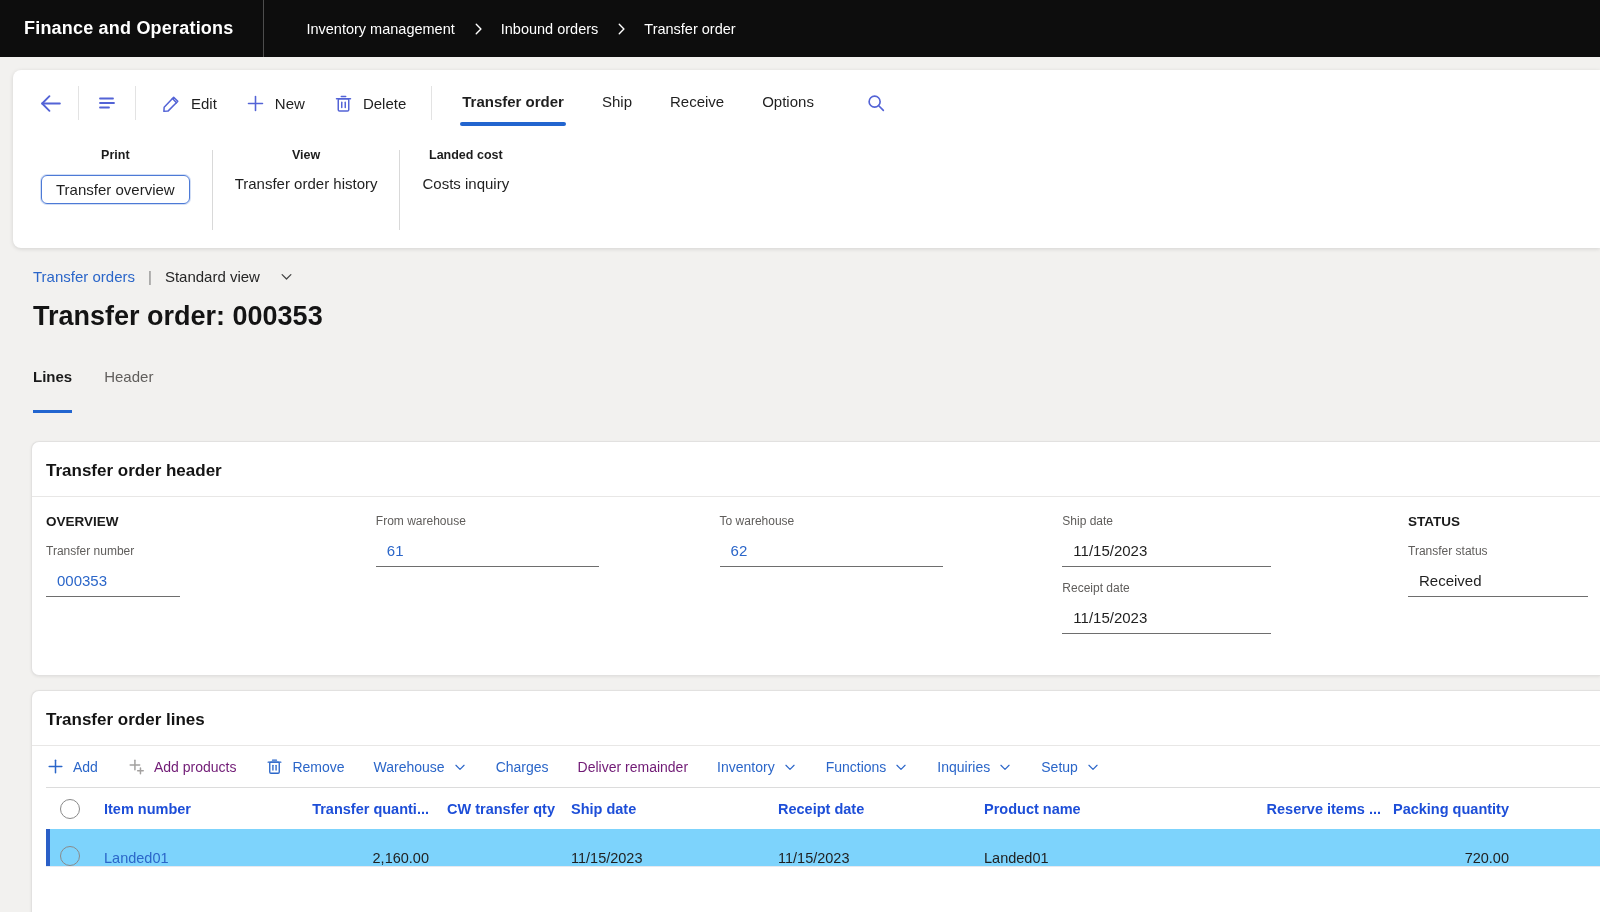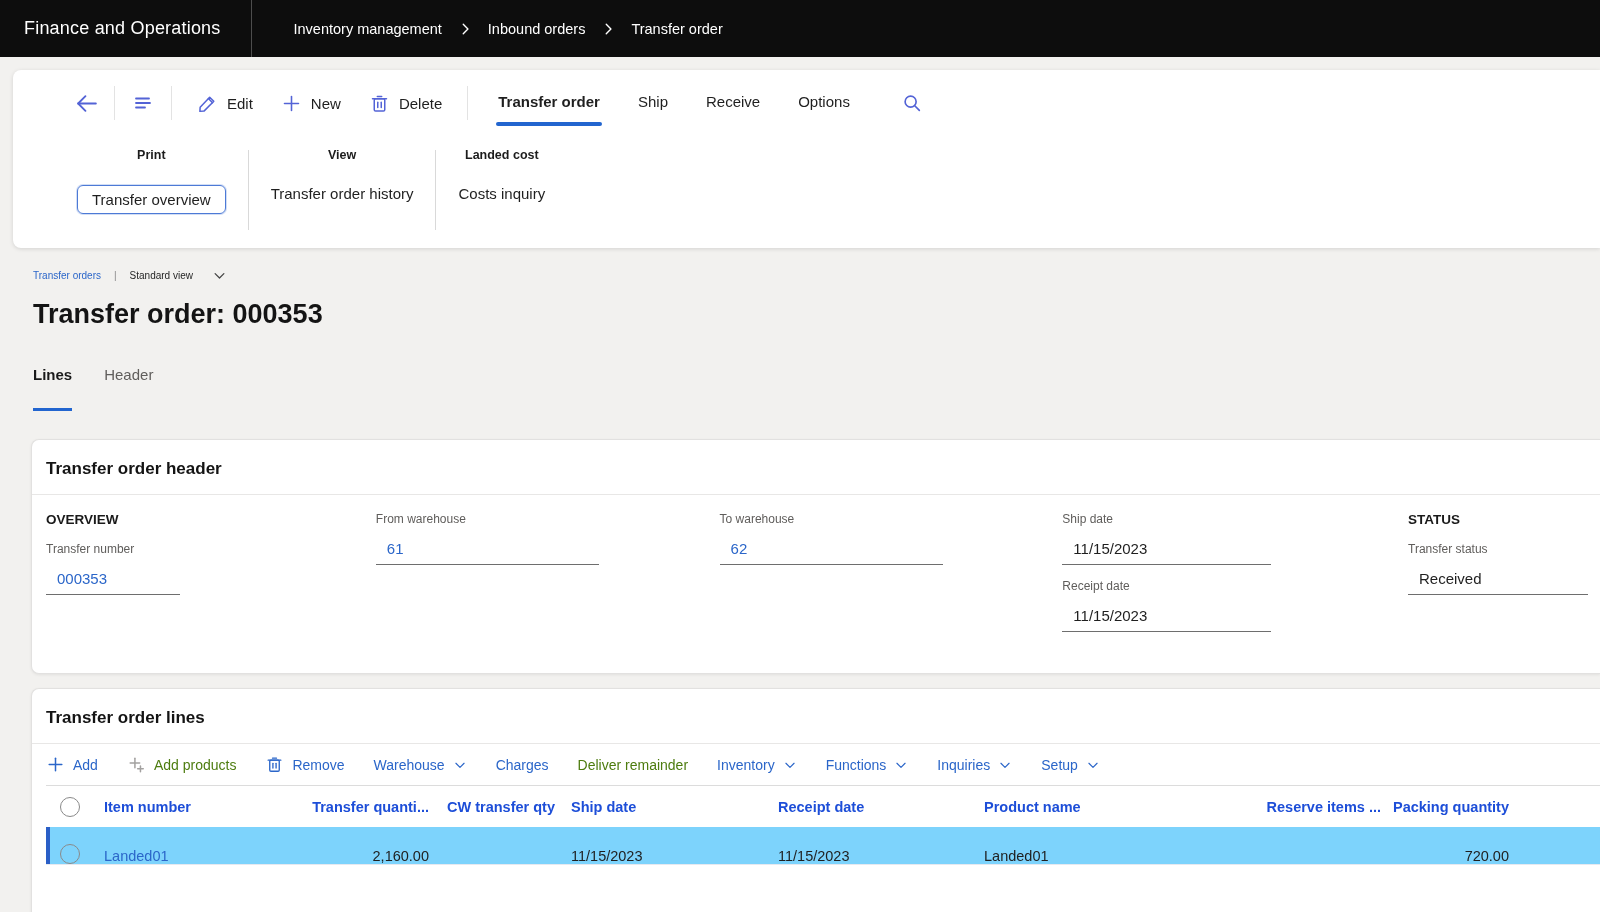--- a/index.html
+++ b/index.html
@@ -1,49 +1,49 @@
 <!DOCTYPE html>
 <html><head>
 <meta charset="utf-8">
 <style>
   * { margin:0; padding:0; box-sizing:border-box; }
   html,body { width:1600px; height:912px; overflow:hidden; background:#f2f1ef;
     font-family:"Liberation Sans", sans-serif; color:#1f1f1f; }
 
   
   .topbar { height:57px; background:#0d0d0d; display:flex; align-items:center; color:#fff; }
-  .app-title { font-size:18px; font-weight:400; padding:0 30px 0 24px; letter-spacing:.2px; }
+  .app-title { font-size:18px; font-weight:700; padding:0 30px 0 24px; letter-spacing:.2px; }
   .topbar-sep { width:1px; height:57px; background:#4d4d4d; }
   .breadcrumb { display:flex; align-items:center; gap:16px; margin-left:42px; font-size:14.5px; }
   .crumb { color:#fff; }
   .crumb-chev { display:flex; align-items:center; }
 
   
   .action-pane { background:#fff; margin:13px 0 0 13px; width:1587px;
-    border-radius:8px 0 0 8px; box-shadow:0 1px 4px rgba(0,0,0,.13);padding-left:36px; }
+    border-radius:8px 0 0 8px; box-shadow:0 1px 4px rgba(0,0,0,.13); }
   .ap-toolbar { display:flex; align-items:center; height:66px; padding-left:20px; }
   .icon-btn { display:flex; align-items:center; justify-content:center; width:34px; height:34px; cursor:pointer; }
   .ap-sep { width:1px; height:34px; background:#e3e3e3; margin:0 11px; }
   .ap-btn { display:flex; align-items:center; gap:9px; font-size:15px; color:#1f1f1f; margin:0 14px; cursor:pointer; }
   .ap-tab { margin:0 17px; font-size:15px; position:relative; padding:6px 2px 10px; cursor:pointer; color:#1f1f1f; }
   .ap-tab.active { font-weight:700; }
   .ap-tab.active::after { content:""; position:absolute; left:0; right:0; bottom:-6px; height:4px;
     border-radius:2px; background:#2265cf; }
   .ap-search { margin-left:26px; }
 
   .ribbon { display:flex; align-items:stretch; padding:12px 0 0 6px; height:112px; }
   .ribbon-group { display:flex; flex-direction:column; align-items:center; padding:0 22px; }
-  .ribbon-title { font-size:12.5px; font-weight:700; color:#1c1c1c; margin-bottom:23px; }
+  .ribbon-title { font-size:12.5px; font-weight:700; color:#1c1c1c; margin-bottom:13px; }
   .ribbon-item { font-size:15px; color:#1f1f1f; cursor:pointer; }
   .ribbon-item.framed { border:1px solid #4d7ad6; border-radius:6px; padding:5px 14px; box-shadow:0 0 0 1px rgba(77,122,214,.25); }
   .ribbon-sep { width:1px; background:#d9d9d9; margin:2px 0 18px; }
 
   
   .content { padding-top:20px; }
-  .nav-row { display:flex; align-items:center; gap:13px; font-size:10px; margin-left:33px; }
+  .nav-row { display:flex; align-items:center; gap:13px; font-size:15px; margin-left:33px; }
   .link-blue { color:#2b66c9; cursor:pointer; }
   .pipe { color:#8a8a8a; }
   .view-selector { display:flex; align-items:center; gap:19px; color:#262626; cursor:pointer; }
   .page-title { font-size:27px; font-weight:700; color:#141414; margin:16px 0 0 33px; }
   .page-tabs { display:flex; gap:32px; margin:36px 0 0 33px; font-size:15px; }
   .page-tab { color:#605e5c; padding-bottom:25px; cursor:pointer; }
   .page-tab.active { color:#1a1a1a; font-weight:600; border-bottom:3px solid #2265cf; }
 
   .card { background:#fff; border:1px solid #e2e1e0; border-right:none; border-radius:8px 0 0 8px;
     margin-left:31px; width:1569px; box-shadow:0 1px 3px rgba(0,0,0,.07); }
@@ -59,21 +59,21 @@
   .field-label { font-size:12px; color:#5f5d5b; margin-bottom:14px; }
   .field-value { font-size:15px; color:#1f1f1f; padding:0 0 7px 11px; border-bottom:1px solid #6e6e6e; margin-bottom:14px; }
   .field-value.link { color:#2b66c9; cursor:pointer; }
   .w134 { width:134px; } .w223 { width:223px; } .w209 { width:209px; } .wfull { width:180px; }
 
   
   .lines-card { margin-top:14px; height:237px; overflow:hidden; }
   .lines-toolbar { display:flex; align-items:center; gap:29px; padding:11px 0 11px 14px; }
   .lt-item { display:flex; align-items:center; gap:8px; font-size:14px; color:#2b66c9; cursor:pointer; }
   .lt-item .chev { display:flex; align-items:center; }
-  .lt-item.disabled { color:#4d7c0f; cursor:default; }
+  .lt-item.disabled { color:#701a75; cursor:default; }
 
   .grid { margin-left:14px; }
   .grid-header { display:flex; align-items:center; height:42px; border-top:1px solid #dcdcdc;
     font-weight:600; font-size:14.5px; color:#1d4ed8; }
   .grid-row { display:flex; align-items:center; height:38px; font-size:14.5px; border-bottom:1px solid #e6e9f0; }
   .grid-row.selected { background:#7dd3fc; box-shadow:inset 4px 0 0 #2a5fc7;align-items:flex-end; }
   .c-sel { width:44px; display:flex; align-items:center; }
   .radio { width:20px; height:20px; border:1.5px solid #8a8a8a; border-radius:50%; margin-left:14px; background:transparent; cursor:pointer; }
   .c-item { width:210px; padding-left:14px; }
   .c-tq { width:135px; text-align:right; padding-right:6px; white-space:nowrap; overflow:hidden; }

